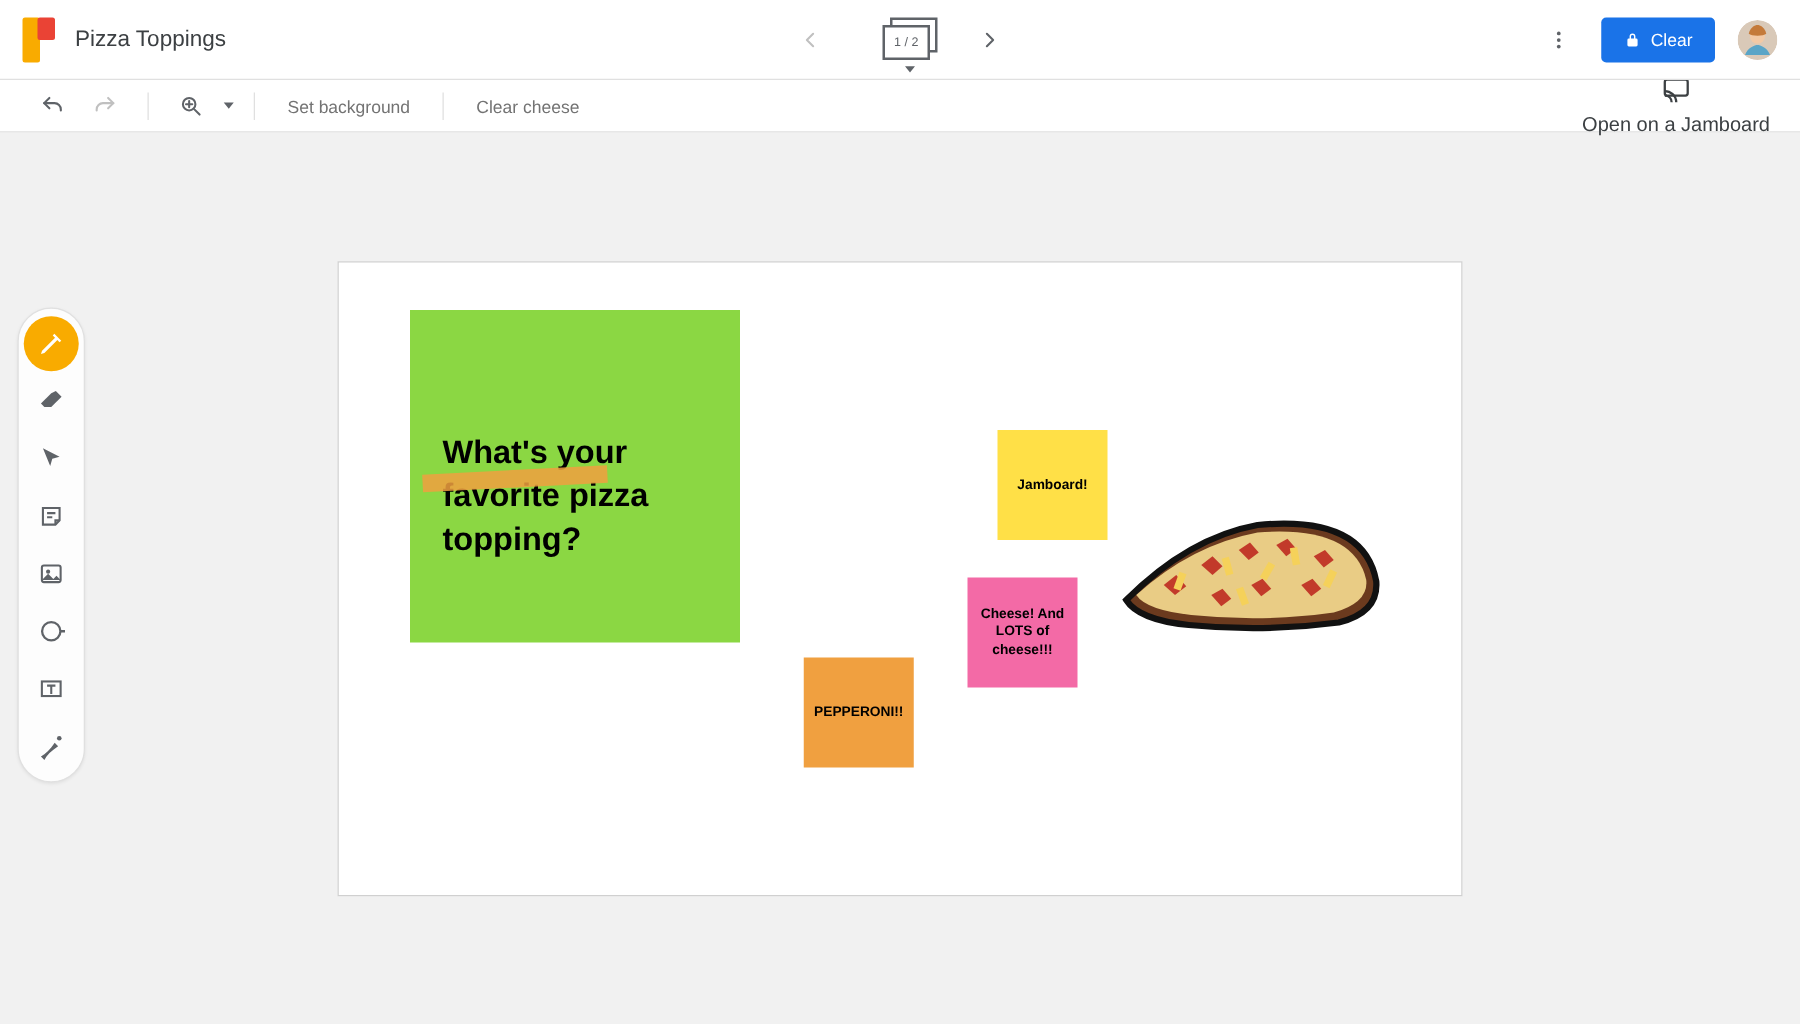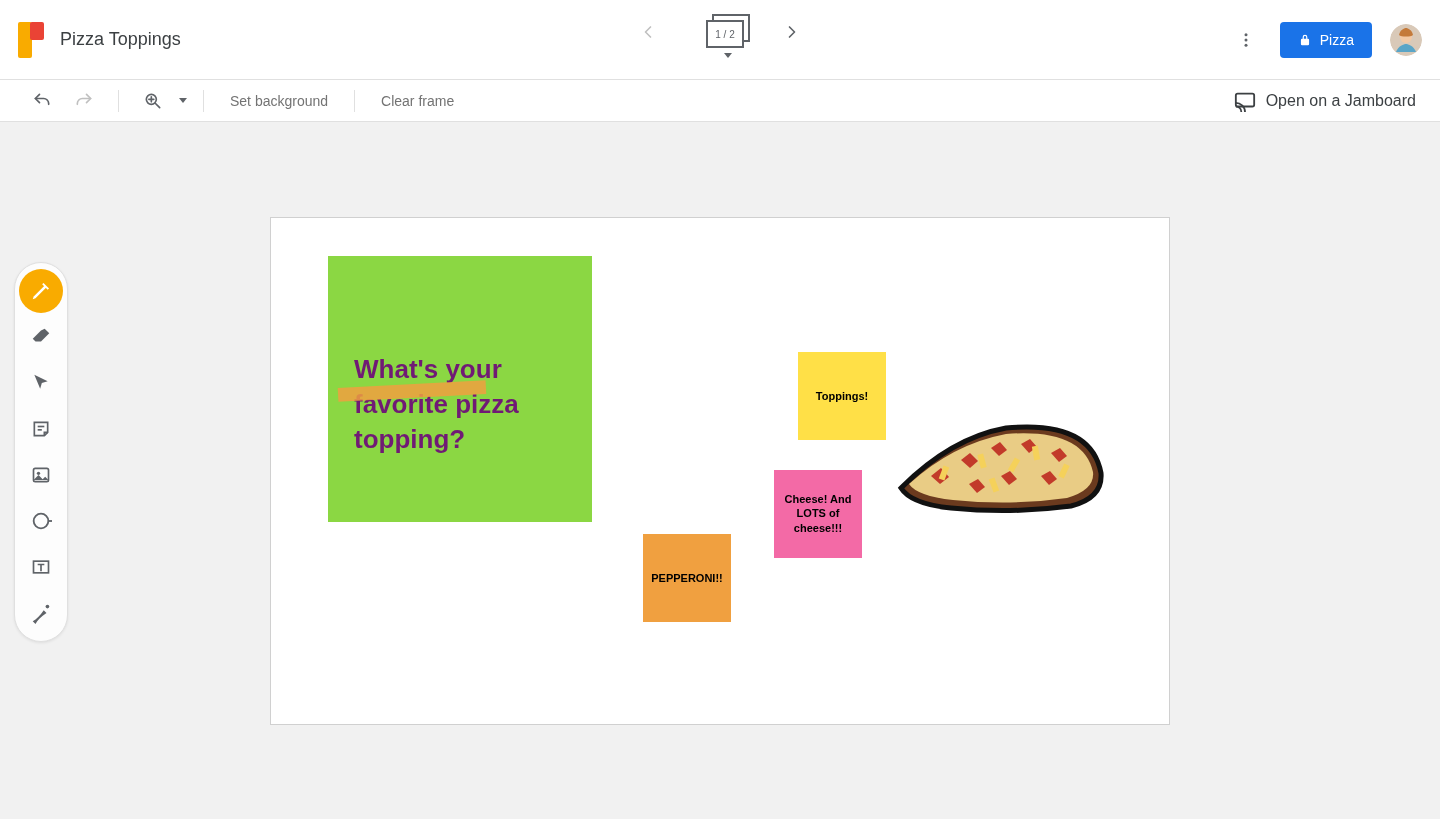--- a/index.html
+++ b/index.html
@@ -1,21 +1,21 @@
 <!DOCTYPE html>
 <html><head>
 <meta charset="utf-8">
 <style>
   * { box-sizing: border-box; margin: 0; padding: 0; }
   html, body { width: 100%; height: 100%; font-family: Arial, Helvetica, sans-serif; background: #f1f1f1; }
   body { display: flex; flex-direction: column; }
 
   
   .header {
-    height: 80px;
+    height: 64px;
     background: #fff;
     border-bottom: 1px solid #e0e0e0;
     display: flex;
     align-items: center;
     padding: 0 18px;
     gap: 14px;
     position: relative;
     z-index: 10;
   }
   .logo {
@@ -49,42 +49,42 @@
   .toolbar {
     height: 42px; background:#fff; border-bottom:1px solid #e0e0e0;
     display:flex; align-items:center; padding:0 24px; gap:6px; z-index:9;
   }
   .tb-btn { width:36px; height:36px; display:flex; align-items:center; justify-content:center; color:#5f6368; cursor:pointer; border-radius:4px;}
   .tb-btn.disabled { color:#c0c0c0; cursor:default;}
   .tb-sep { width:1px; height:22px; background:#e0e0e0; margin:0 10px;}
   .tb-text { font-size:14px; color:#737373; padding:0 10px; cursor:pointer;}
   .zoom-group { display:flex; align-items:center; gap:2px; }
   .zoom-drop { border-left:4px solid transparent; border-right:4px solid transparent; border-top:5px solid #5f6368; margin-left:6px;}
-  .tb-right { margin-left:auto; display:flex; align-items:center; gap:10px; color:#3c4043; cursor:pointer;}
+  .tb-right { margin-left:auto; display:flex; align-items:center; gap:10px; color:#3c4043; cursor:pointer;flex-direction:column;}
 
   
   .workspace { flex:1; position:relative; overflow:hidden; }
   .canvas-wrap { position:absolute; inset:0; display:flex; align-items:center; justify-content:center; }
   .canvas {
     width:900px; height:508px; background:#fff; border:1px solid #d0d0d0; position:relative; overflow:hidden;
   }
 
   
   .tool-sidebar {
     position:absolute; left:14px; top:140px; display:flex; flex-direction:column; gap:2px;
     background:#fdfdfd; border:1px solid #e0e0e0; border-radius:28px; padding:6px 4px;
     box-shadow:0 1px 3px rgba(0,0,0,.08);
   }
   .tool-btn { width:44px; height:44px; display:flex; align-items:center; justify-content:center; color:#5f6368; cursor:pointer; border-radius:50%;}
   .tool-btn.active { background:#f9ab00; color:#fff;}
   .tool-btn svg { display:block; }
 
   
   .note { position:absolute; display:flex; align-items:center; justify-content:center; text-align:center; font-weight:700; }
-  .note-big { width:264px; height:266px; background:#8bd743; color:#701a75; font-size:26px; line-height:1.35; padding:20px 26px; text-align:left; align-items:flex-start; justify-content:flex-start;}
+  .note-big { width:264px; height:266px; background:#8bd743; color:#000000; font-size:26px; line-height:1.35; padding:20px 26px; text-align:left; align-items:flex-start; justify-content:flex-start;}
   .note-big .inner { position:relative; top:76px; }
   .note-small { width:88px; height:88px; font-size:11px; }
   .note-yellow { background:#ffe047; }
   .note-orange { background:#f0a040; }
   .note-pink   { background:#f36aa6; }
   .scribble {
     position:absolute; width:148px; height:14px; background:#f0a040; opacity:.85;
     transform:rotate(-3deg);
   }
 
@@ -128,21 +128,21 @@
       <svg width="18" height="18" viewBox="0 0 24 24" fill="currentColor">
           <circle cx="12" cy="5" r="2"></circle>
           <circle cx="12" cy="12" r="2"></circle>
           <circle cx="12" cy="19" r="2"></circle>
         </svg>
     </div>
     <button class="share-btn">
       <svg width="14" height="14" viewBox="0 0 24 24" fill="currentColor">
           <path d="M17 10h-1V7a4 4 0 10-8 0v3H7a2 2 0 00-2 2v7a2 2 0 002 2h10a2 2 0 002-2v-7a2 2 0 00-2-2zm-7-3a2 2 0 114 0v3h-4V7z"></path>
         </svg>
-      <span>Pizza</span>
+      <span>Clear</span>
     </button>
     <div class="avatar">
       <svg viewBox="0 0 32 32">
         <circle cx="16" cy="16" r="16" fill="#d9c9b8"></circle>
         <circle cx="16" cy="13" r="6" fill="#f2c9a5"></circle>
         <path d="M6 28c2-6 8-8 10-8s8 2 10 8" fill="#5aa5c7"></path>
         <path d="M9 11c1-5 5-7 7-7s6 2 7 7c-2 2-12 2-14 0z" fill="#c47a3a"></path>
       </svg>
     </div>
   </div>
@@ -169,21 +169,21 @@
           <line x1="15" y1="15" x2="20" y2="20"></line>
           <line x1="7" y1="10" x2="13" y2="10"></line>
           <line x1="10" y1="7" x2="10" y2="13"></line>
         </svg>
     </div>
     <div class="zoom-drop"></div>
   </div>
   <div class="tb-sep"></div>
   <div class="tb-text">Set background</div>
   <div class="tb-sep"></div>
-  <div class="tb-text">Clear frame</div>
+  <div class="tb-text">Clear cheese</div>
 
   <div class="tb-right">
     <svg width="22" height="22" viewBox="0 0 24 24" fill="none" stroke="currentColor" stroke-width="2">
         <rect x="2" y="4" width="20" height="14" rx="2"></rect>
         <path d="M2 18c3 0 6 2 6 6"></path>
         <path d="M2 14c5 0 10 4 10 10"></path>
       </svg>
     <span>Open on a Jamboard</span>
   </div>
 </div>
@@ -245,21 +245,21 @@
   <div class="canvas-wrap">
     <div class="canvas">
 
       <div class="note note-big" style="left:57px; top:38px;">
         <div class="inner">What's your favorite pizza topping?</div>
       </div>
 
       <div class="scribble" style="left:67px; top:166px;"></div>
 
       <div class="note note-small note-yellow" style="left:527px; top:134px;">
-        <span>Toppings!</span>
+        <span>Jamboard!</span>
       </div>
 
       <div class="note note-small note-orange" style="left:372px; top:316px;">
         <span>PEPPERONI!!</span>
       </div>
 
       <div class="note note-small note-pink" style="left:503px; top:252px; font-size:11px; line-height:1.3; padding:6px;">
         <span>Cheese! And LOTS of cheese!!!</span>
       </div>
 

